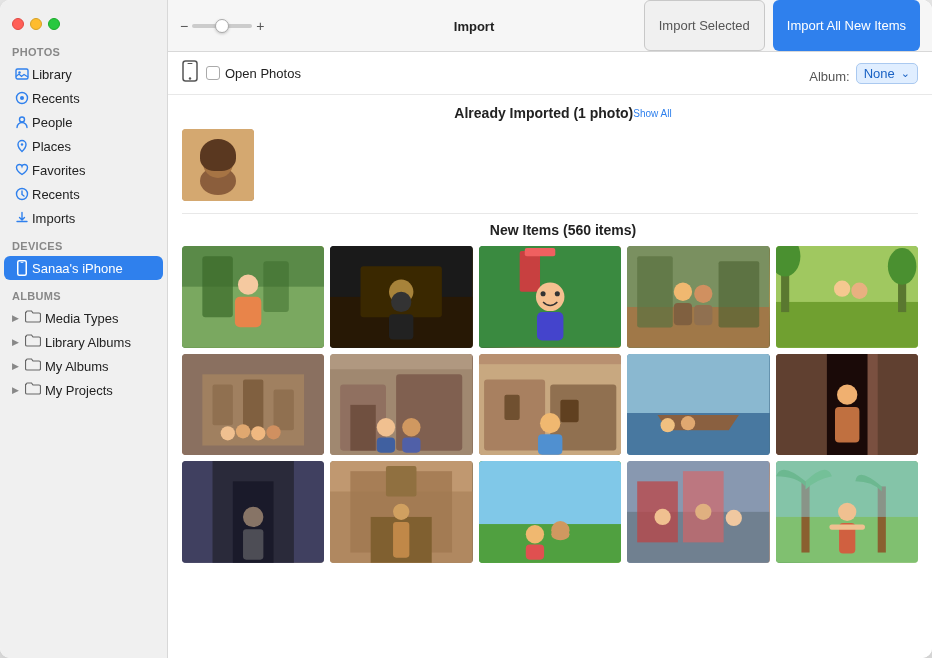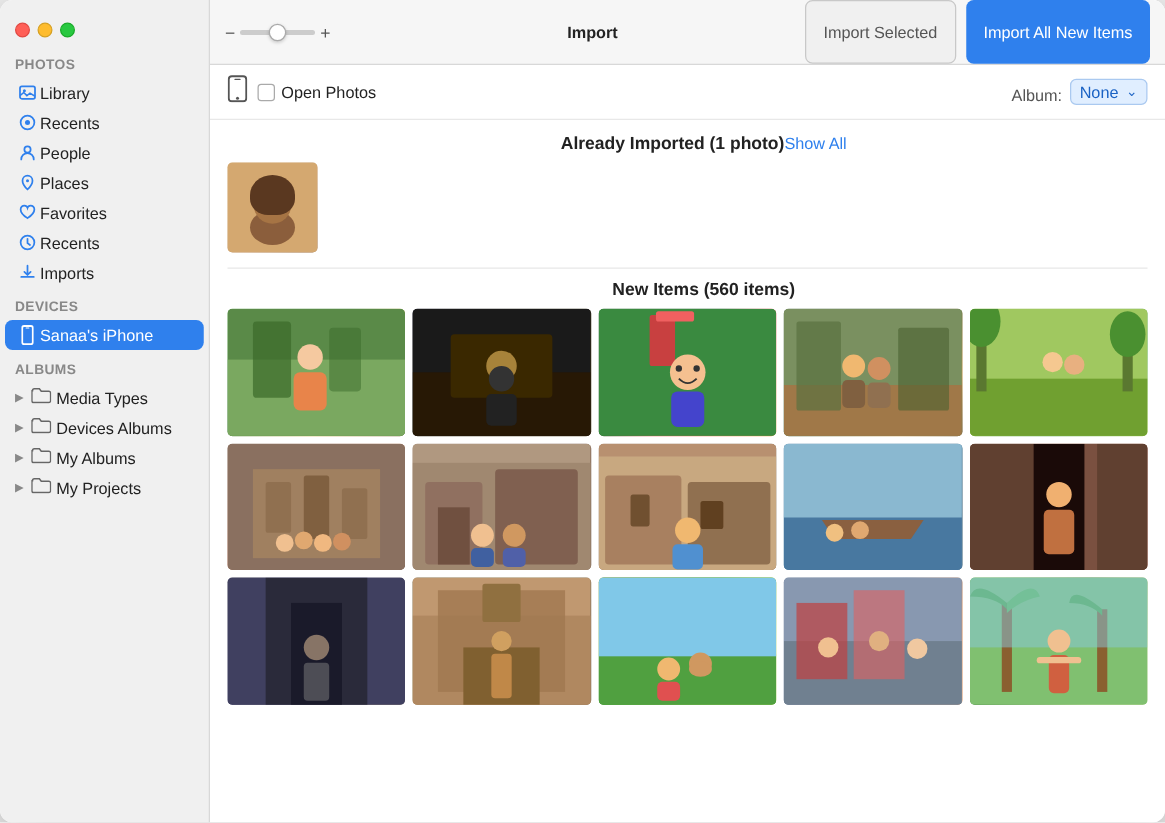--- a/index.html
+++ b/index.html
@@ -255,21 +255,21 @@
       margin-left: 26px;
     }
 
     .section-title {
       font-size: 14px;
       font-weight: 600;
       color: #222;
     }
 
     .show-all-link {
-      font-size: 13px;
+      font-size: 10px;
       color: #2f80ed;
       cursor: pointer;
     }
 
     .already-imported-row {
       display: flex;
       gap: 8px;
       margin-bottom: 12px;
     }
 
@@ -445,21 +445,21 @@
           <span class="item-label">Media Types</span>
         </div>
 
         <div class="sidebar-group-item">
           <span class="chevron">▶</span>
           <div class="item-icon">
             <svg width="16" height="13" viewBox="0 0 16 13" fill="none">
               <path d="M1 2.5A1.5 1.5 0 0 1 2.5 1h4l1.5 2H14A1.5 1.5 0 0 1 15.5 4.5v6A1.5 1.5 0 0 1 14 12H2a1.5 1.5 0 0 1-1.5-1.5v-8z" stroke="#666" stroke-width="1.2" fill="none"></path>
             </svg>
           </div>
-          <span class="item-label">Devices Albums</span>
+          <span class="item-label">Library Albums</span>
         </div>
 
         <div class="sidebar-group-item">
           <span class="chevron">▶</span>
           <div class="item-icon">
             <svg width="16" height="13" viewBox="0 0 16 13" fill="none">
               <path d="M1 2.5A1.5 1.5 0 0 1 2.5 1h4l1.5 2H14A1.5 1.5 0 0 1 15.5 4.5v6A1.5 1.5 0 0 1 14 12H2a1.5 1.5 0 0 1-1.5-1.5v-8z" stroke="#666" stroke-width="1.2" fill="none"></path>
             </svg>
           </div>
           <span class="item-label">My Albums</span>

